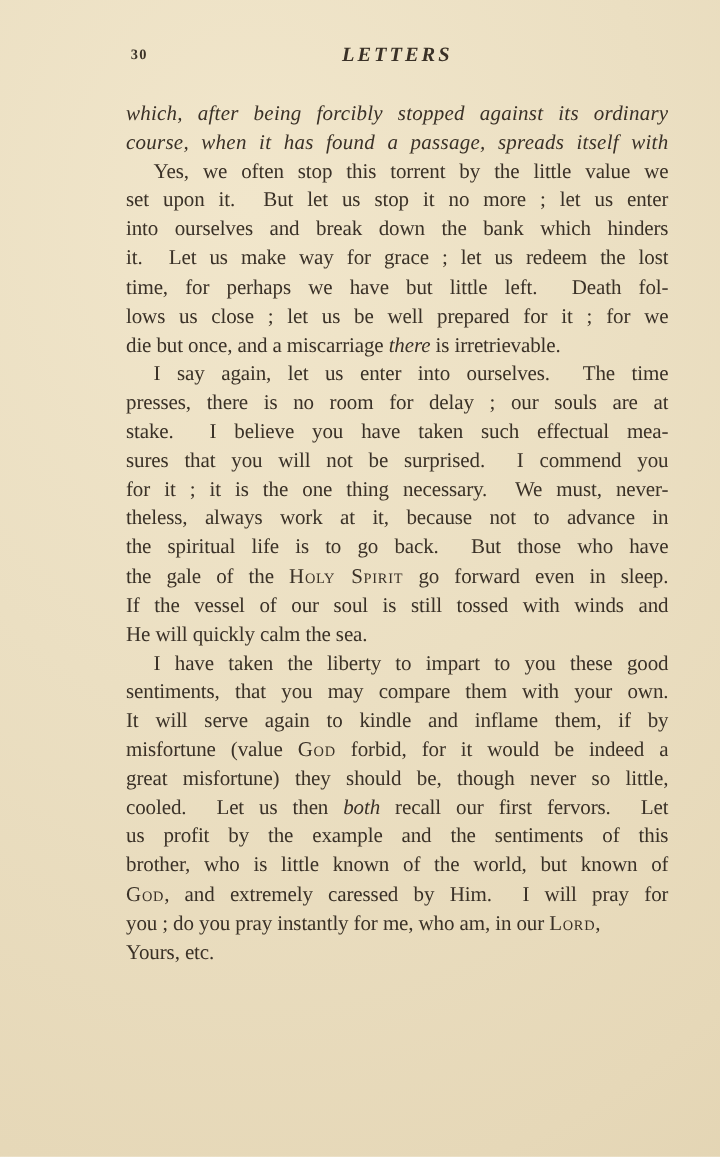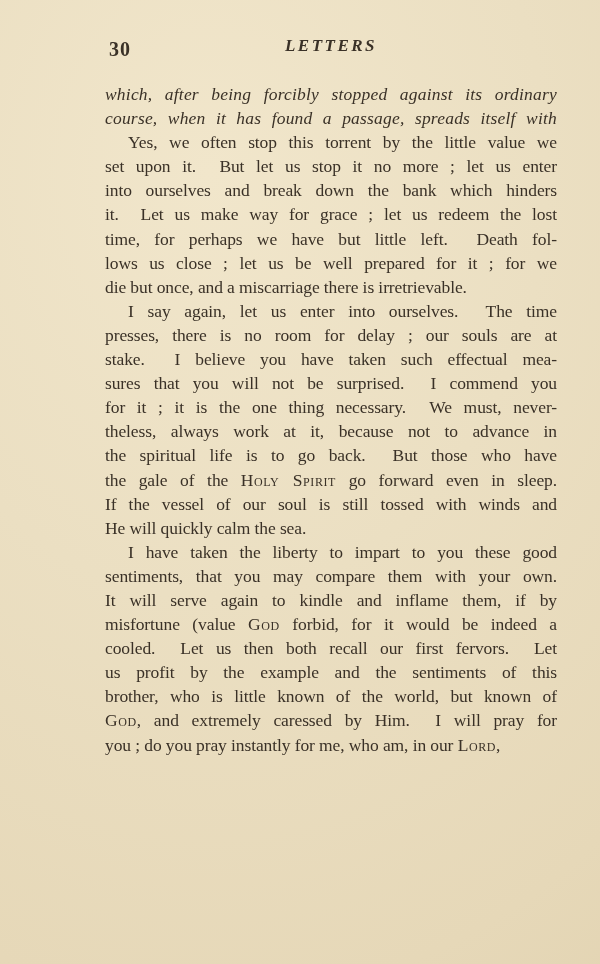--- a/index.html
+++ b/index.html
@@ -14,21 +14,21 @@
   .page {
     position: absolute; inset: 0;
     font-family: "Liberation Serif", "DejaVu Serif", serif;
     color: var(--ink, #3a3127);
   }
   .header {
     position: absolute; top: 36px; left: 105px; width: 452px; height: 22px;
   }
   .pagenum {
     position: absolute; left: 4px; top: 2px;
-    font-size: 20px; font-weight: 700; letter-spacing: 1px;
+    font-size: 12px; font-weight: 700; letter-spacing: 1px;
   }
   .running {
     position: absolute; left: 0; right: 0; top: 0;
     text-align: center;
     font-style: italic; font-size: 17px; font-weight: 600;
     letter-spacing: 2.5px;
   }
   .bodytext {
     position: absolute; top: 82px; left: 105px; width: 452px;
   }
@@ -38,21 +38,21 @@
     text-align-last: justify;
     font-size: 17.5px;
     line-height: 24.1px;
     height: 24.1px;
     letter-spacing: -0.1px;
     overflow: hidden;
   }
   .line.last { text-align-last: left; }
   .line.indent { text-indent: 23px; }
   .para.ital .line { font-style: italic; letter-spacing: 0.2px; }
-  .i  { }
+  .i  { font-style: italic; }
   .sc { font-variant: small-caps; letter-spacing: 0.6px; }
   .signature {
     text-align: right; text-align-last: right;
     padding-right: 26px; box-sizing: border-box;
   }
 </style>
 </head>
 <body>
 
 <div class="page">
@@ -84,20 +84,22 @@
         <div class="line"><span>the spiritual life is to go back.  But those who have</span></div>
         <div class="line"><span>the gale of the </span><span class="sc">Holy Spirit</span><span> go forward even in sleep.</span></div>
         <div class="line"><span>If the vessel of our soul is still tossed with winds and</span></div>
         <div class="line last"><span>He will quickly calm the sea.</span></div>
       </div>
       <div class="para">
         <div class="line indent"><span>I have taken the liberty to impart to you these good</span></div>
         <div class="line"><span>sentiments, that you may compare them with your own.</span></div>
         <div class="line"><span>It will serve again to kindle and inflame them, if by</span></div>
         <div class="line"><span>misfortune (value </span><span class="sc">God</span><span> forbid, for it would be indeed a</span></div>
+        <div class="line"><span>great misfortune) they should be, though never so little,</span></div>
         <div class="line"><span>cooled.  Let us then </span><span class="i">both</span><span> recall our first fervors.  Let</span></div>
         <div class="line"><span>us profit by the example and the sentiments of this</span></div>
         <div class="line"><span>brother, who is little known of the world, but known of</span></div>
         <div class="line"><span class="sc">God</span><span>, and extremely caressed by Him.  I will pray for</span></div>
         <div class="line last"><span>you ; do you pray instantly for me, who am, in our </span><span class="sc">Lord</span><span>,</span></div>
       </div>
+      <div class="line last signature">Yours, etc.</div>
     </div>
 </div>
 
 </body></html>

